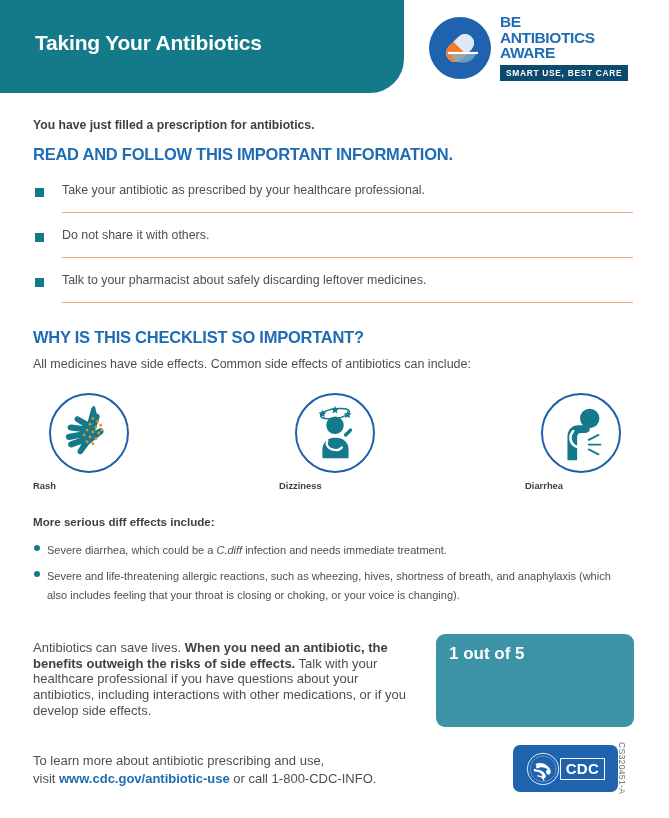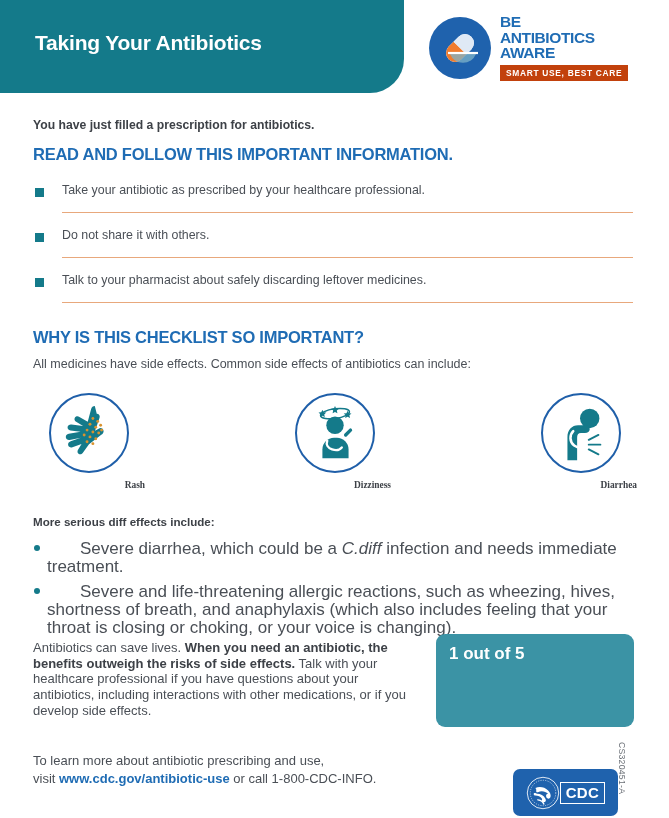--- a/index.html
+++ b/index.html
@@ -29,21 +29,21 @@
     width: 212px; height: 68px;
   }
   .logo-mark { position:absolute; left:0; top:2px; width:64px; height:64px; }
   .logo-text { position: absolute; left: 72px; top: 0px; width: 140px; }
   .logo-line {
     font-size: 15.5px; font-weight: bold; color: #1f6cb4;
     line-height: 15.5px; letter-spacing: -0.4px;
   }
   .logo-tag {
     margin-top: 4px; display: inline-block;
-    background: #c2410c; color: #ffffff;
+    background: #0c4a6e; color: #ffffff;
     font-size: 8.4px; font-weight: bold; letter-spacing: 0.7px;
     padding: 3px 6px 3px 6px;
   }
 
   
   .intro {
     position: absolute; left: 33px; top: 118px;
     font-size: 12.2px; font-weight: bold; color: #3d4147;
   }
   .read-follow {
@@ -77,21 +77,21 @@
   .why-sub {
     position: absolute; left: 33px; top: 357px;
     font-size: 12.5px; color: #4a4f56;
   }
 
   
   .icon-row {
     position: absolute; left: 33px; top: 393px;
     width: 604px; display: flex; justify-content: space-between;
   }
-  .icon-item { width: 112px; text-align: right; font-family: Liberation Serif, serif; }
+  .icon-item { width: 112px; text-align: left; }
   .icon-circle {
     width: 80px; height: 80px; margin: 0 auto;
     border: 2px solid #1f5fa9; border-radius: 50%;
     display: flex; align-items: center; justify-content: center;
     overflow: hidden;
   }
   .icon-label {
     margin-top: 7px; font-size: 9.4px; font-weight: bold; color: #3d4147;
   }
 
@@ -99,21 +99,21 @@
   .serious-head {
     position: absolute; left: 33px; top: 515px;
     font-size: 11.6px; font-weight: bold; color: #3d4147;
   }
   .serious-list { position: absolute; left: 33px; top: 540px; width: 600px; }
   .s-item { position: relative; margin-bottom: 7px; padding-left: 14px; }
   .s-dot {
     position: absolute; left: 1px; top: 5px;
     width: 6px; height: 6px; border-radius: 50%; background: #147a8a;
   }
-  .s-text { font-size: 17px; color: #4a4f56; line-height: 15.8px; margin-left: 33px; }
+  .s-text { font-size: 11px; color: #4a4f56; line-height: 15.8px; }
   .s-text i { font-style: italic; }
 
   
   .closing {
     position: absolute; left: 33px; top: 640px; width: 385px;
     font-size: 13px; color: #4a4f56; line-height: 15.7px;
   }
   .closing b { font-weight: bold; color: #3d4147; }
   .statbox {
     position: absolute; left: 436px; top: 634px;
@@ -127,21 +127,21 @@
   
   .footer-text {
     position: absolute; left: 33px; top: 752px; width: 470px;
     font-size: 13px; color: #4a4f56; line-height: 17.5px;
   }
   .footer-text b { color: #1f6cb4; font-weight: bold; }
   .cdc-logo {
     position: absolute; left: 513px; top: 745px;
     width: 105px; height: 47px;
     background: #1f62ad; border-radius: 7px;
-    display: flex; align-items: center; justify-content: center; gap: 0; margin-top: 24px;
+    display: flex; align-items: center; justify-content: center; gap: 0;
   }
   .cdc-seal { width: 34px; height: 34px; }
   .cdc-word {
     border: 1.3px solid #ffffff; color: #ffffff;
     font-size: 15px; font-weight: bold; letter-spacing: 0.4px;
     padding: 2px 5px 2px 5px; line-height: 16px;
   }
   .cs-code {
     position: absolute; left: 627px; top: 742px;
     font-size: 8.6px; color: #6a6f76;

